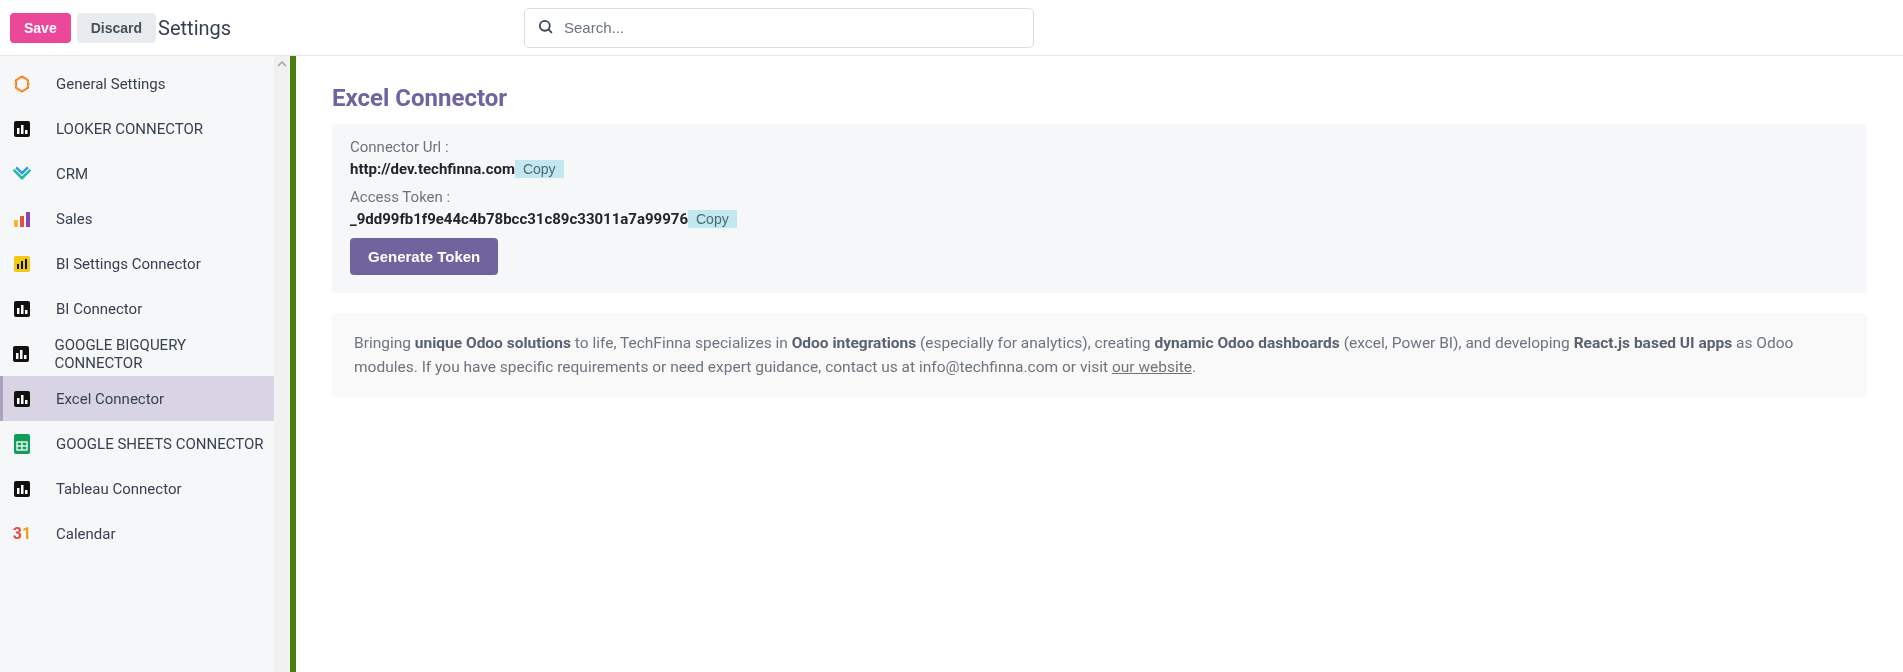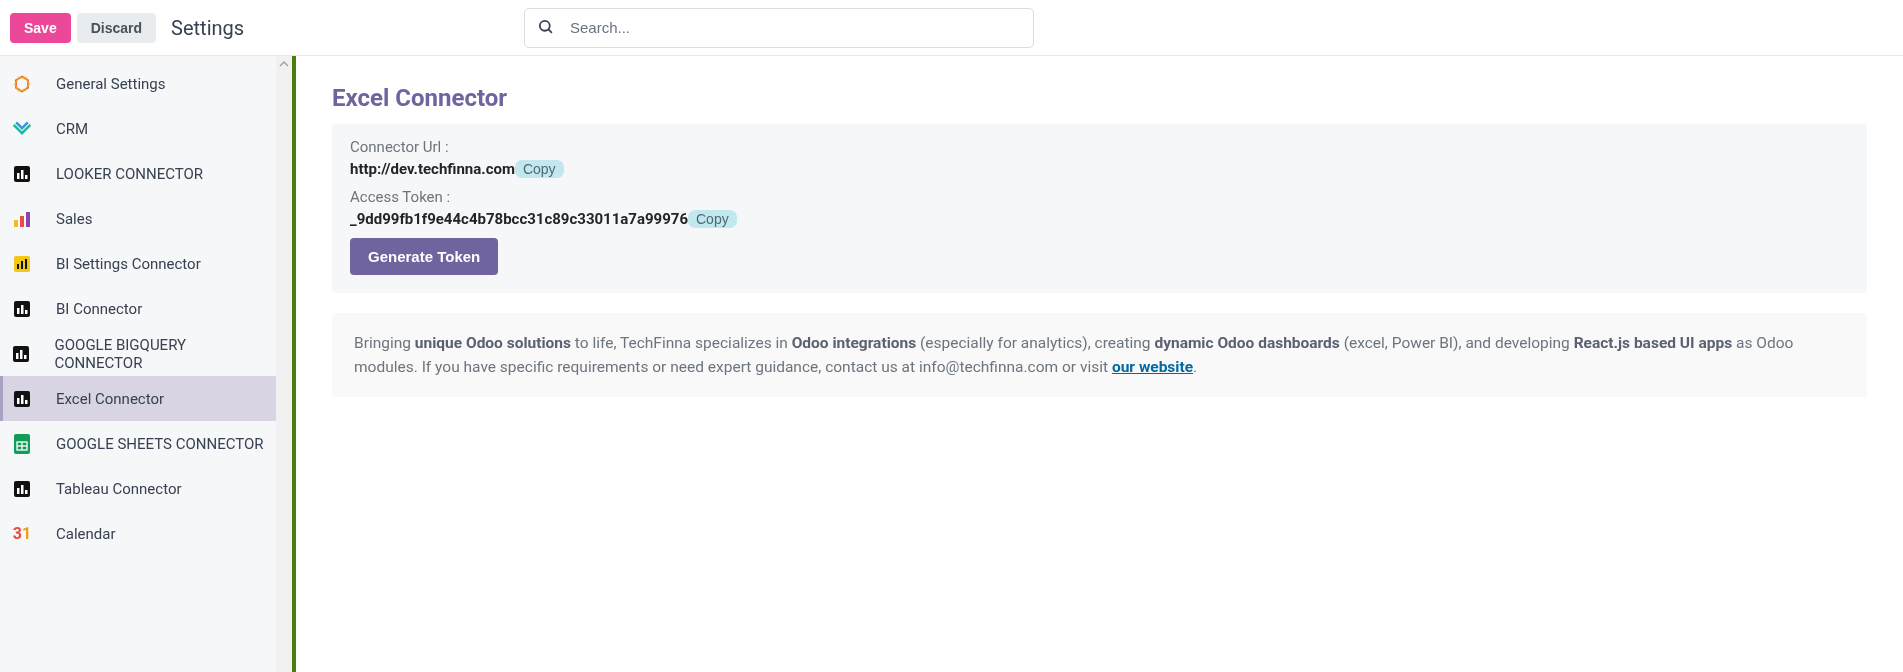--- a/index.html
+++ b/index.html
@@ -32,42 +32,41 @@
   .btn-primary {
     background: #ec4899;
     color: #ffffff;
   }
   .btn-secondary {
     background: #e9ecef;
     color: #495057;
     margin-left: 6px;
   }
   .page-title {
-    margin-left: 15px;
+    margin-left: 2px;
     font-size: 20px;
     font-weight: 400;
     color: #374151;
   }
   .search-wrap {
     margin-left: auto;
     margin-right: auto;
     width: 510px;
     position: absolute;
     left: 524px;
   }
   .search-box {
     display: flex;
     align-items: center;
     height: 40px;
     border: 1px solid #d8dee4;
     border-radius: 5px;
     background: #ffffff;
     padding: 0 12px;
     width: 100%;
-    gap: 6px;
   }
   .search-box svg { flex: 0 0 auto; }
   .search-input {
     flex: 1;
     border: none;
     outline: none;
     font-size: 15px;
     margin-left: 10px;
     color: #374151;
   }
@@ -76,21 +75,21 @@
   
   .layout {
     display: flex;
     height: calc(100% - 56px);
   }
 
   
   .sidebar {
     width: 296px;
     background: #f6f7f8;
-    border-right: 4px solid #4d7c0f;
+    border-right: 6px solid #4d7c0f;
     overflow-y: auto;
     position: relative;
     padding-top: 5px;
   }
   .sidebar-scrollbar-track {
     position: absolute;
     right: 0;
     top: 0;
     bottom: 0;
     width: 16px;
@@ -163,21 +162,21 @@
   .panel-value {
     font-size: 15px;
     font-weight: 700;
     color: #212529;
   }
   .copy-chip {
     background: #c3e7ee;
     color: #4b6b74;
     font-size: 14px;
     padding: 1px 8px;
-    border-radius: 7px;
+    border-radius: 0;
     cursor: pointer;
     border: none;
   }
   .gen-btn {
     background: #71639e;
     color: #ffffff;
     font-size: 15px;
     font-weight: 600;
     padding: 10px 18px;
     border: none;
@@ -186,23 +185,22 @@
   }
   .info-panel {
     background: #f9f9fa;
     border-radius: 4px;
     padding: 18px 22px;
     font-size: 15.5px;
     line-height: 1.55;
     color: #6c757d;
   }
   .info-panel a {
-    color: #0369a1;
+    color: #737373;
     text-decoration: underline;
-    font-weight: bold;
   }
   .bold { font-weight: 700; color:#5a6270;}
 </style>
 </head>
 <body>
 
 <div class="topbar">
   <button class="btn btn-primary">Save</button>
   <button class="btn btn-secondary">Discard</button>
   <span class="page-title">Settings</span>
@@ -229,38 +227,38 @@
         <svg width="18" height="18" viewBox="0 0 24 24">
           <path d="M12 2 L20 7 L20 17 L12 22 L4 17 L4 7 Z" fill="none" stroke="#e84f3d" stroke-width="2.5"></path>
           <path d="M12 2 L20 7 L20 17 L12 22 L4 17 L4 7 Z" fill="none" stroke="#f7b731" stroke-width="2.5" transform="rotate(30 12 12)" opacity=".7"></path>
         </svg>
       </span>
       <span>General Settings</span>
     </div>
 
     <div class="sidebar-item">
       <span class="icon-slot">
+        <svg width="18" height="18" viewBox="0 0 18 18">
+          <rect x="1" y="1" width="16" height="16" fill="#111" rx="2"></rect>
+          <rect x="4" y="8" width="2.5" height="6" fill="#fff"></rect>
+          <rect x="8" y="5" width="2.5" height="9" fill="#fff"></rect>
+          <rect x="12" y="10" width="2.5" height="4" fill="#fff"></rect>
+        </svg>
+      </span>
+      <span>LOOKER CONNECTOR</span>
+    </div>
+
+    <div class="sidebar-item">
+      <span class="icon-slot">
         <svg width="20" height="18" viewBox="0 0 24 18">
           <path d="M2 4 L12 14 L22 4" fill="none" stroke="#1abc9c" stroke-width="3"></path>
           <path d="M5 1 L12 8 L19 1" fill="none" stroke="#3498db" stroke-width="3"></path>
         </svg>
       </span>
       <span>CRM</span>
-    </div>
-
-    <div class="sidebar-item">
-      <span class="icon-slot">
-        <svg width="18" height="18" viewBox="0 0 18 18">
-          <rect x="1" y="1" width="16" height="16" fill="#111" rx="2"></rect>
-          <rect x="4" y="8" width="2.5" height="6" fill="#fff"></rect>
-          <rect x="8" y="5" width="2.5" height="9" fill="#fff"></rect>
-          <rect x="12" y="10" width="2.5" height="4" fill="#fff"></rect>
-        </svg>
-      </span>
-      <span>LOOKER CONNECTOR</span>
     </div>
 
     <div class="sidebar-item">
       <span class="icon-slot">
         <svg width="18" height="18" viewBox="0 0 18 18">
           <rect x="1" y="10" width="4" height="7" fill="#f7b731"></rect>
           <rect x="7" y="6" width="4" height="11" fill="#e84f3d"></rect>
           <rect x="13" y="2" width="4" height="15" fill="#8e44ad"></rect>
         </svg>
       </span>

